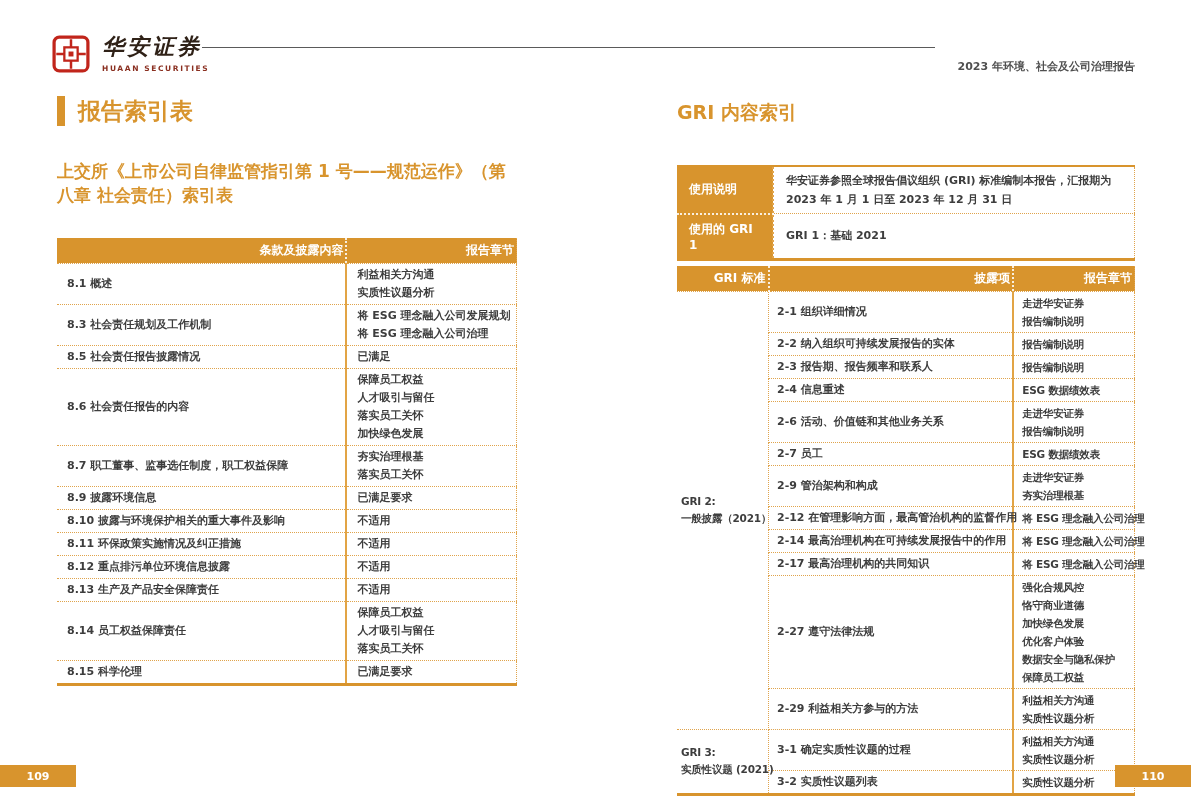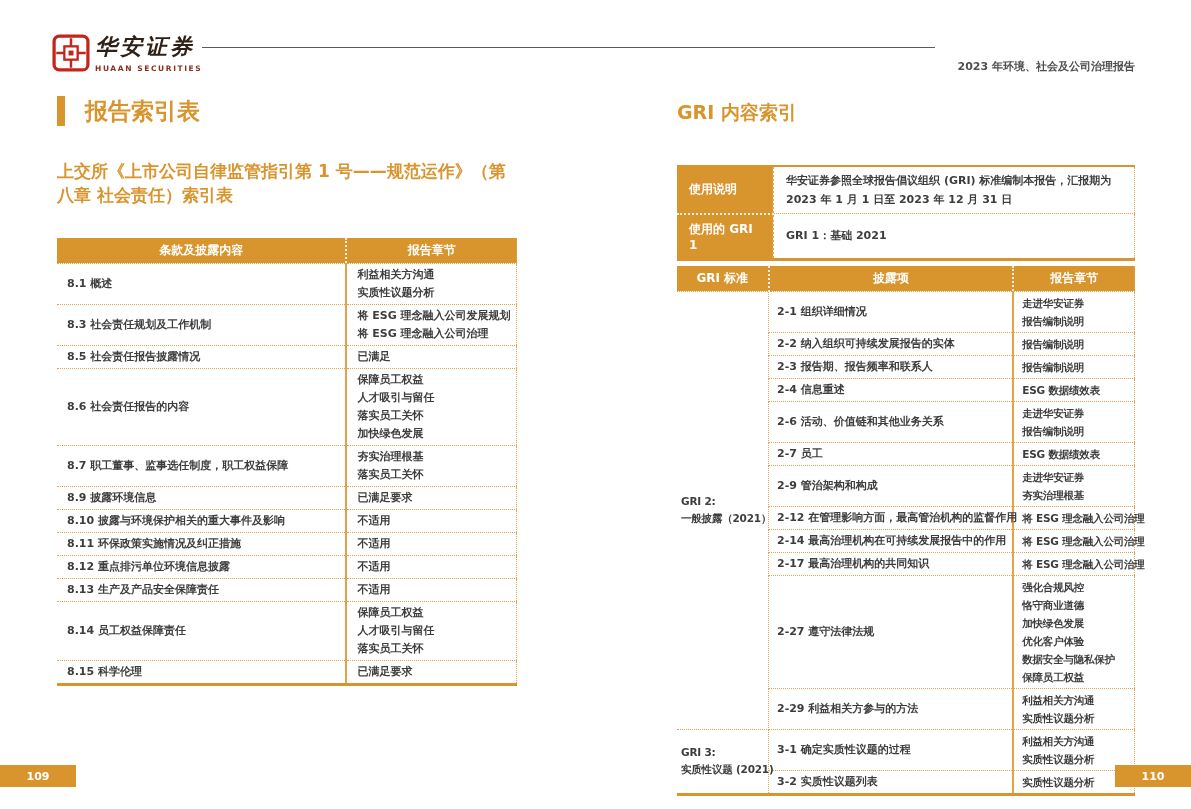--- a/index.html
+++ b/index.html
@@ -7,43 +7,43 @@
     --brand-red:#C1251B; --text-dark:#3D3D3D; --brand-text:#2F2117;
     --brand-sub:#8A2F20; --header-text:#4F4F4F;
   }
   *{margin:0;padding:0;box-sizing:border-box}
   html,body{width:1191px;height:809px;background:#fff;overflow:hidden;
     font-family:"DejaVu Sans",sans-serif;}
   .page{position:absolute;inset:0;background:#fff}
 
   
   .hdr{position:absolute;top:34px;left:52px;right:56px;height:52px}
-  .logo-area{position:absolute;left:0;top:0;display:flex;gap:5px;align-items:flex-start}
+  .logo-area{position:absolute;left:0;top:0;display:flex;gap:12px;align-items:center}
   .seal{width:38px;height:38px;display:block}
   .brand-cn{font-family:"DejaVu Serif",serif;font-weight:bold;font-style:italic;
     font-size:22px;line-height:24px;color:var(--brand-text);letter-spacing:3px}
   .brand-en{font-size:7.5px;font-weight:bold;color:var(--brand-sub);letter-spacing:1.6px;margin-top:6px}
   .hdr-line{position:absolute;left:150px;right:200px;top:13px;border-top:1.5px solid #5A5A5A}
   .hdr-title{position:absolute;right:0;top:25px;font-size:11px;font-weight:bold;color:var(--header-text)}
 
   
   .col-left{position:absolute;left:57px;top:96px;width:460px}
   .col-right{position:absolute;left:677px;top:99px;width:458px}
 
-  .page-title{display:flex;align-items:center;gap:20px;color:var(--accent);
+  .page-title{display:flex;align-items:center;gap:13px;color:var(--accent);
     font-weight:bold;font-size:23px;line-height:30px}
   .title-bar{width:8px;height:30px;background:var(--accent);flex:0 0 auto}
   .page-title.small{font-size:19px;line-height:26px}
 
   .subtitle{margin-top:34px;font-size:17px;line-height:1.4;font-weight:bold;color:var(--accent)}
 
   
   table{border-collapse:collapse;width:100%;table-layout:fixed}
   th{background:var(--accent);color:#fff;font-size:12px;font-weight:bold;
-     padding:4px 2px;text-align:center;border-bottom:1px dotted var(--accent-dot)}
+     padding:4px 2px;text-align:right;border-bottom:1px dotted var(--accent-dot)}
   th + th{border-left:2px dotted rgba(255,255,255,.85)}
   td{font-size:11px;font-weight:bold;color:var(--text-dark);
      padding:2px 10px;vertical-align:middle;border-bottom:1px dotted var(--accent-dot)}
   .cl{line-height:18px;white-space:nowrap}
   .gl{line-height:17px;white-space:nowrap;letter-spacing:-0.2px}
 
   .idx{margin-top:30px;border-bottom:3px solid var(--accent);border-right:1px dotted var(--accent-dot)}
   .idx col.c1{width:63%}.idx col.c2{width:37%}
   .idx td.c2{border-left:2px solid var(--accent-mid)}
 

